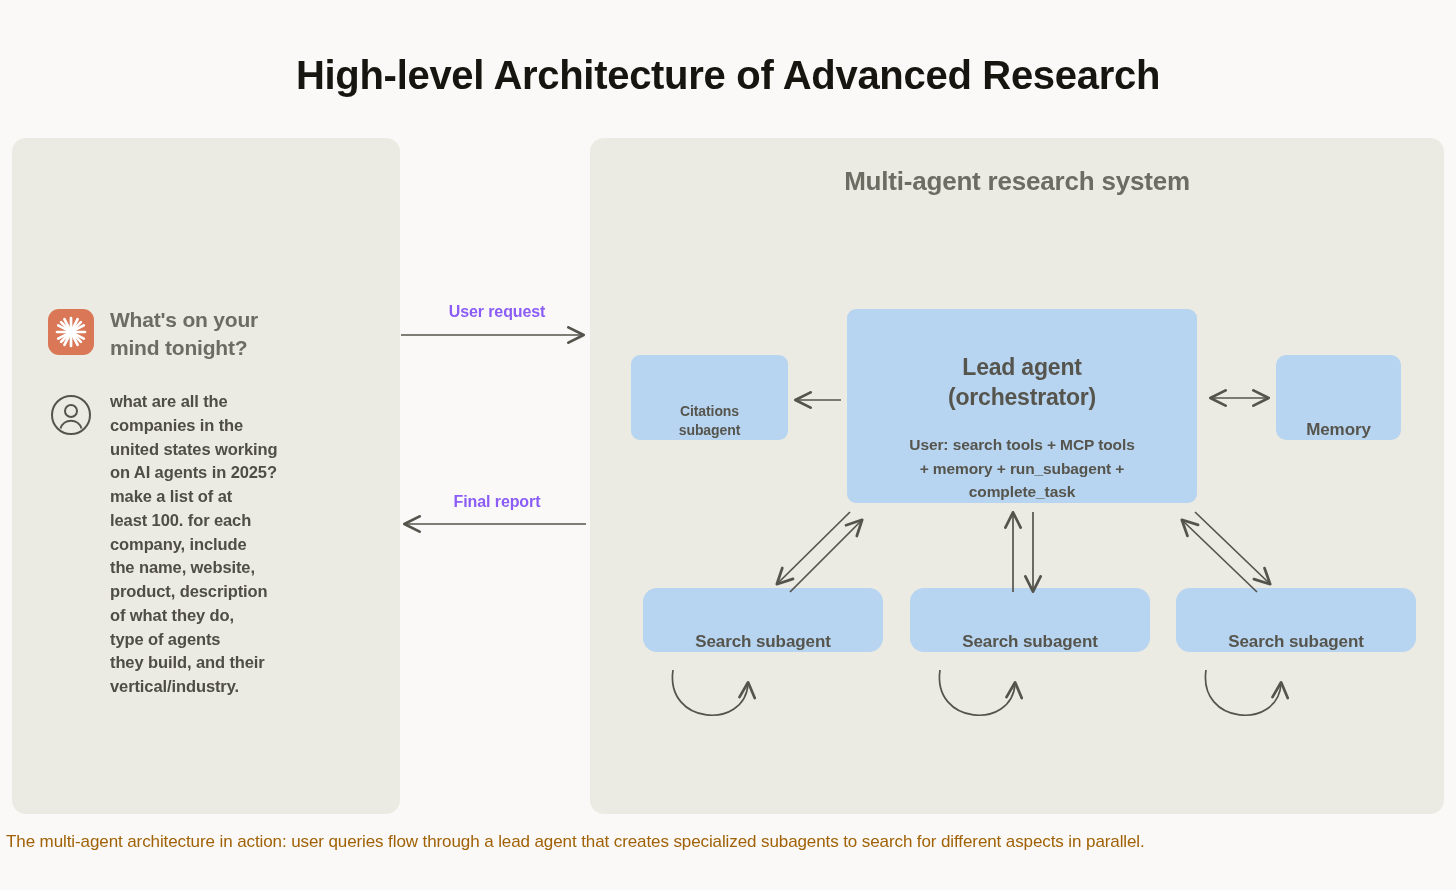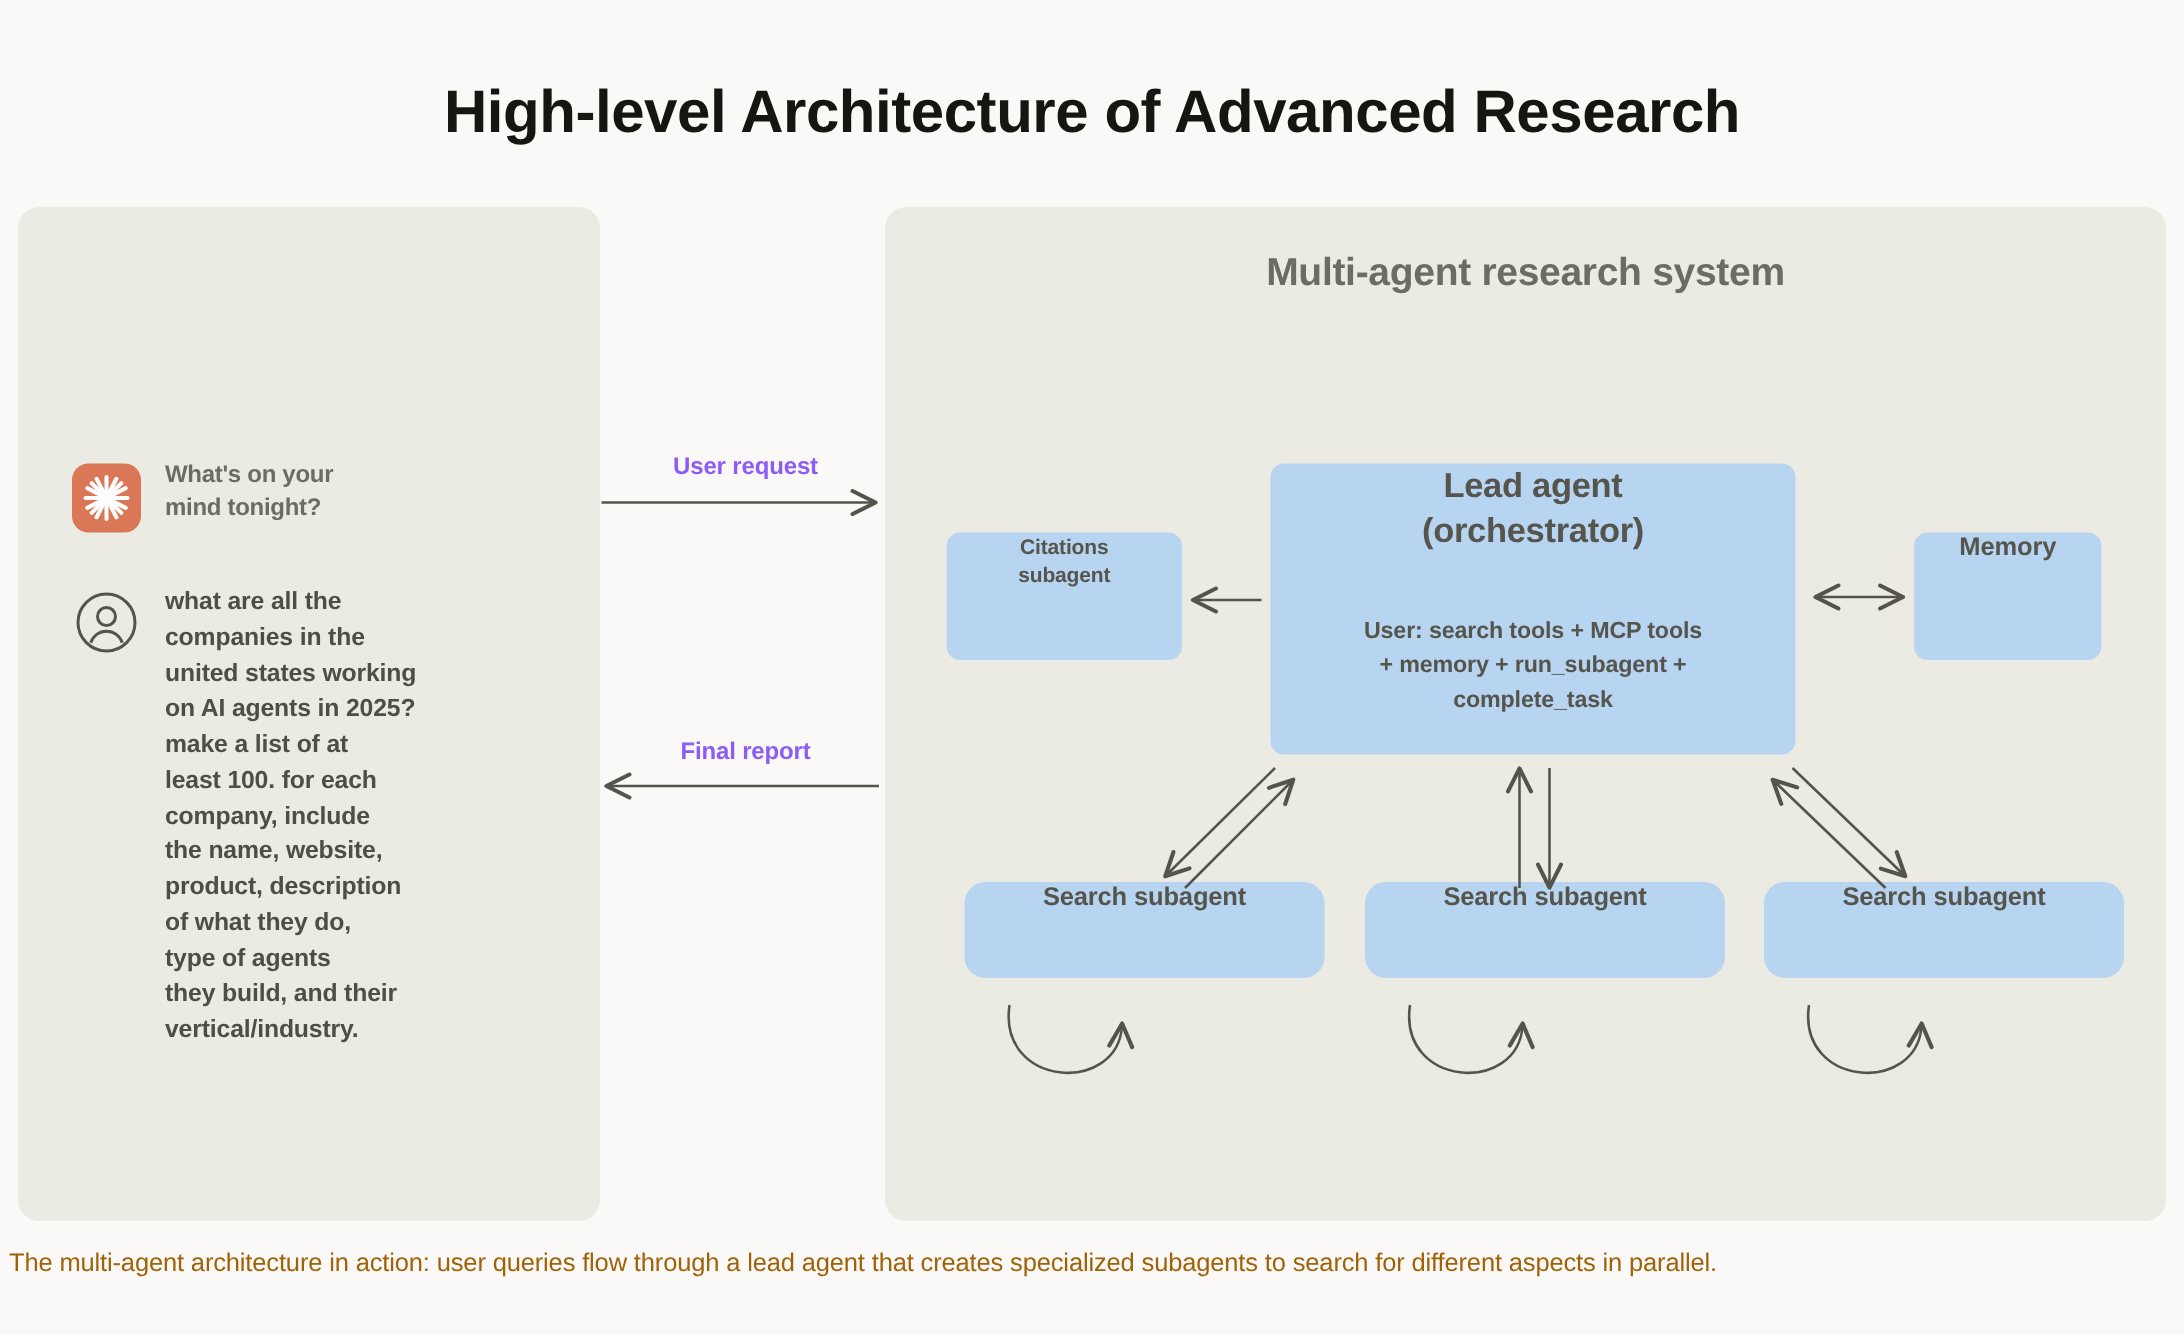--- a/index.html
+++ b/index.html
@@ -67,21 +67,21 @@
   .claude-logo {
     width: 46px; height: 46px;
     border-radius: 11px;
     background: #d97757;
     flex: 0 0 auto;
     position: relative;
     margin-top: 3px;
   }
   .claude-logo svg { position: absolute; left: 0; top: 0; }
   .greeting-text {
-    font-size: 16px;
+    font-size: 21px;
     font-weight: bold;
     color: #6c6c62;
     line-height: 1.35;
     letter-spacing: -0.2px;
     white-space: pre-line;
   }
 
   .chat-query {
     position: absolute;
     left: 36px;
@@ -117,25 +117,24 @@
   .flow-svg { position: absolute; left: 0; top: 0; pointer-events: none; }
 
   
   .node {
     position: absolute;
     background: #b7d4f0;
     border-radius: 9px;
     display: flex;
     flex-direction: column;
     align-items: center;
-    justify-content: flex-start;
+    justify-content: flex-end;
     text-align: center;
     color: #56554d;
     box-sizing: border-box;
-    gap: 20px;
   }
   #node-lead {
     left: 847px; top: 309px;
     width: 350px; height: 194px;
     padding: 0 14px;
   }
   .lead-title {
     font-size: 23px;
     font-weight: bold;
     line-height: 1.3;
@@ -158,21 +157,21 @@
   .node-label-2 {
     font-size: 14px;
     font-weight: bold;
     line-height: 1.35;
     letter-spacing: -0.1px;
     white-space: pre-line;
   }
 
   #node-memory {
     left: 1276px; top: 355px;
-    width: 125px; height: 85px;
+    width: 125px; height: 85px; border-radius: 10px;
   }
   .node-label {
     font-size: 17px;
     font-weight: bold;
     letter-spacing: -0.1px;
   }
 
   .node-search { top: 588px; width: 240px; height: 64px; border-radius: 14px; }
   #node-search-1 { left: 643px; }
   #node-search-2 { left: 910px; }

